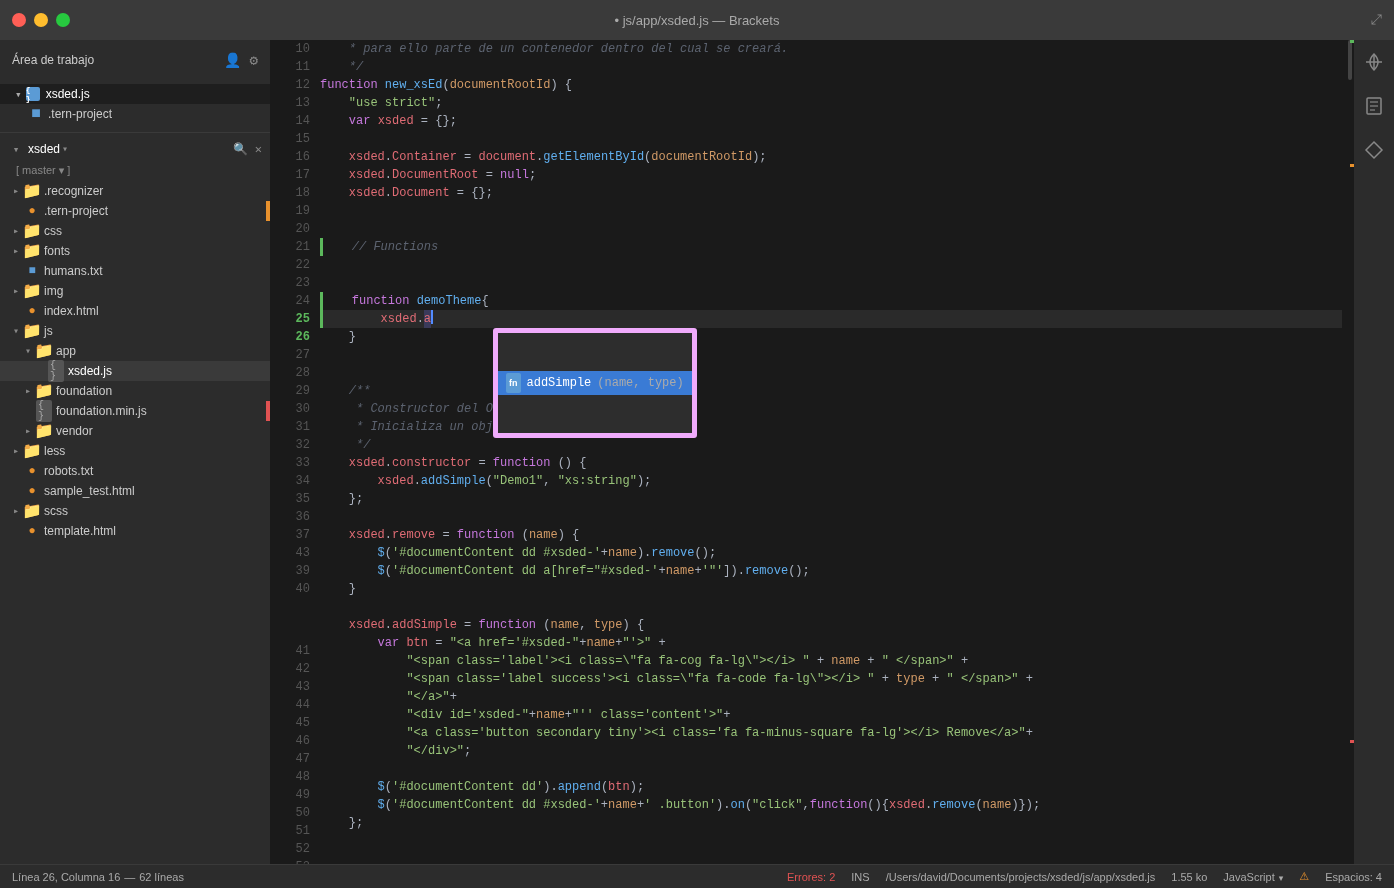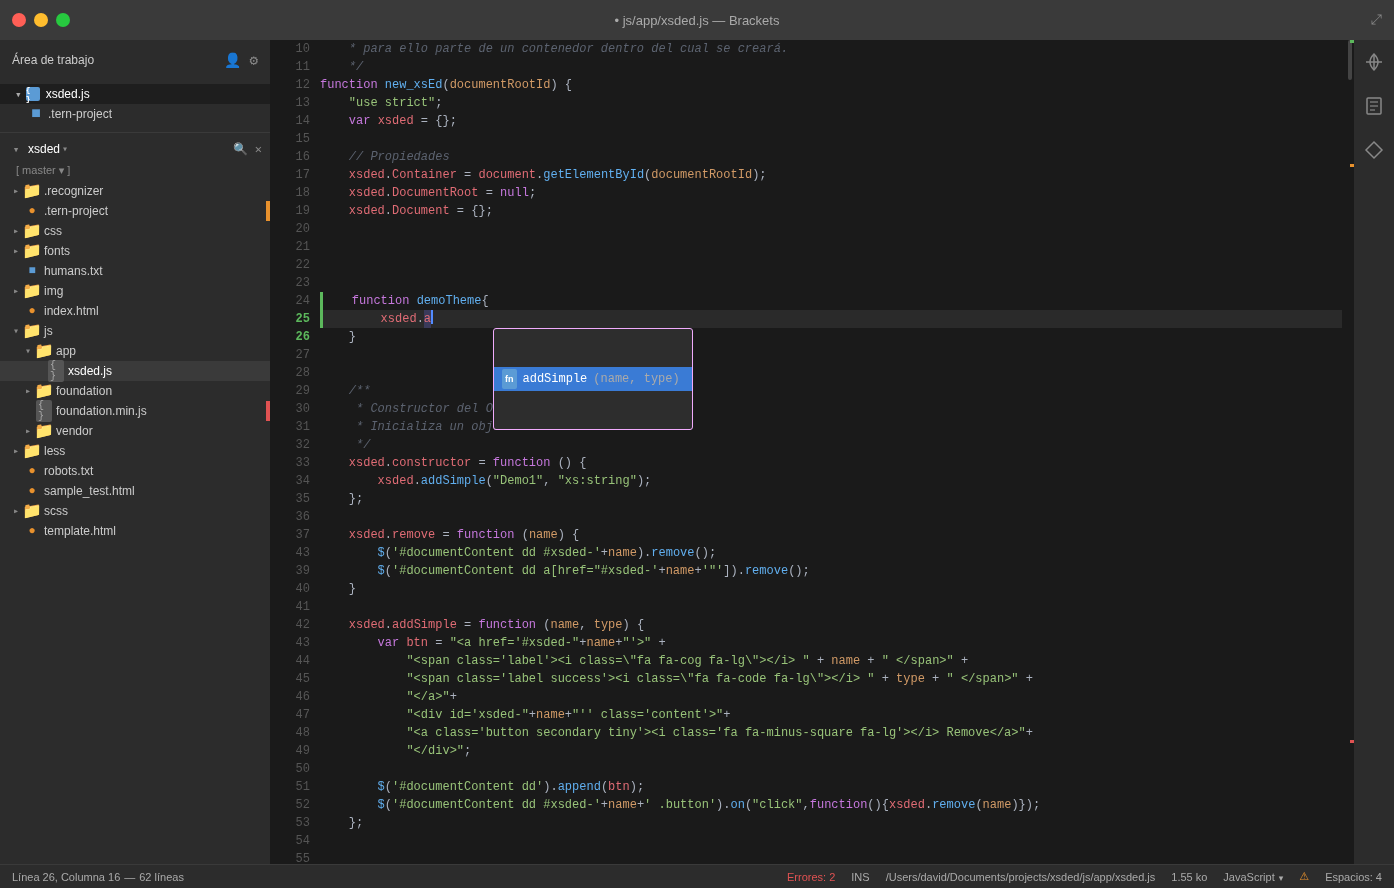--- a/index.html
+++ b/index.html
@@ -183,21 +183,21 @@
     .c-variable { color: #e06c75; }
     .c-plain { color: #abb2bf; }
     .c-property { color: #e06c75; }
     .c-param { color: #d19a66; }
     .c-method { color: #61afef; }
 
     
     .autocomplete {
       position: absolute;
       background: #2d2d2d;
-      border: 1px solid #f0abfc;
+      border: 5px solid #f0abfc;
       border-radius: 3px;
       padding: 2px 0;
       z-index: 100;
       min-width: 200px;
     }
     .autocomplete-item {
       display: flex;
       align-items: center;
       padding: 2px 8px;
       background: #3a7bd5;
@@ -508,21 +508,21 @@
         <div style="line-height:18px;">31</div>
         <div style="line-height:18px;">32</div>
         <div style="line-height:18px;">33</div>
         <div style="line-height:18px;">34</div>
         <div style="line-height:18px;">35</div>
         <div style="line-height:18px;">36</div>
         <div style="line-height:18px;text-align:right;">37</div>
         <div style="line-height:18px;">43</div>
         <div style="line-height:18px;">39</div>
         <div style="line-height:18px;">40</div>
-        <div style="line-height:18px;">41</div>
+        <div style="line-height:18px;margin-top:44px;">41</div>
         <div style="line-height:18px;">42</div>
         <div style="line-height:18px;">43</div>
         <div style="line-height:18px;">44</div>
         <div style="line-height:18px;">45</div>
         <div style="line-height:18px;">46</div>
         <div style="line-height:18px;">47</div>
         <div style="line-height:18px;">48</div>
         <div style="line-height:18px;">49</div>
         <div style="line-height:18px;">50</div>
         <div style="line-height:18px;">51</div>
@@ -550,40 +550,40 @@
         <div class="code-line">
           <span class="c-plain">    </span><span class="c-string">"use strict"</span><span class="c-plain">;</span>
         </div>
 
         <div class="code-line">
           <span class="c-plain">    </span><span class="c-keyword">var</span><span class="c-plain"> </span><span class="c-variable">xsded</span><span class="c-plain"> = {};</span>
         </div>
 
         <div class="code-line"><span>&nbsp;</span></div>
 
-        <div class="code-line">
-          <span class="c-comment">    // Propiedades</span>
-        </div>
 
         <div class="code-line">
           <span class="c-plain">    </span><span class="c-variable">xsded</span><span class="c-plain">.</span><span class="c-property">Container</span><span class="c-plain"> = </span><span class="c-variable">document</span><span class="c-plain">.</span><span class="c-method">getElementById</span><span class="c-plain">(</span><span class="c-param">documentRootId</span><span class="c-plain">);</span>
         </div>
 
         <div class="code-line">
           <span class="c-plain">    </span><span class="c-variable">xsded</span><span class="c-plain">.</span><span class="c-property">DocumentRoot</span><span class="c-plain"> = </span><span class="c-keyword">null</span><span class="c-plain">;</span>
         </div>
 
         <div class="code-line">
           <span class="c-plain">    </span><span class="c-variable">xsded</span><span class="c-plain">.</span><span class="c-property">Document</span><span class="c-plain"> = {};</span>
         </div>
 
         <div class="code-line"><span>&nbsp;</span></div>
 
         <div class="code-line"><span>&nbsp;</span></div>
 
+        <div class="code-line modified-line">
+          <span class="c-comment">    // Functions</span>
+        </div>
 
         <div class="code-line"><span>&nbsp;</span></div>
 
         <div class="code-line"><span>&nbsp;</span></div>
 
         <div class="code-line modified-line">
           <span class="c-plain">    </span><span class="c-keyword">function</span><span class="c-plain"> </span><span class="c-function">demoTheme</span><span class="c-plain">{</span>
         </div>
 
         <div class="code-line active-line modified-line" style="position:relative;">

